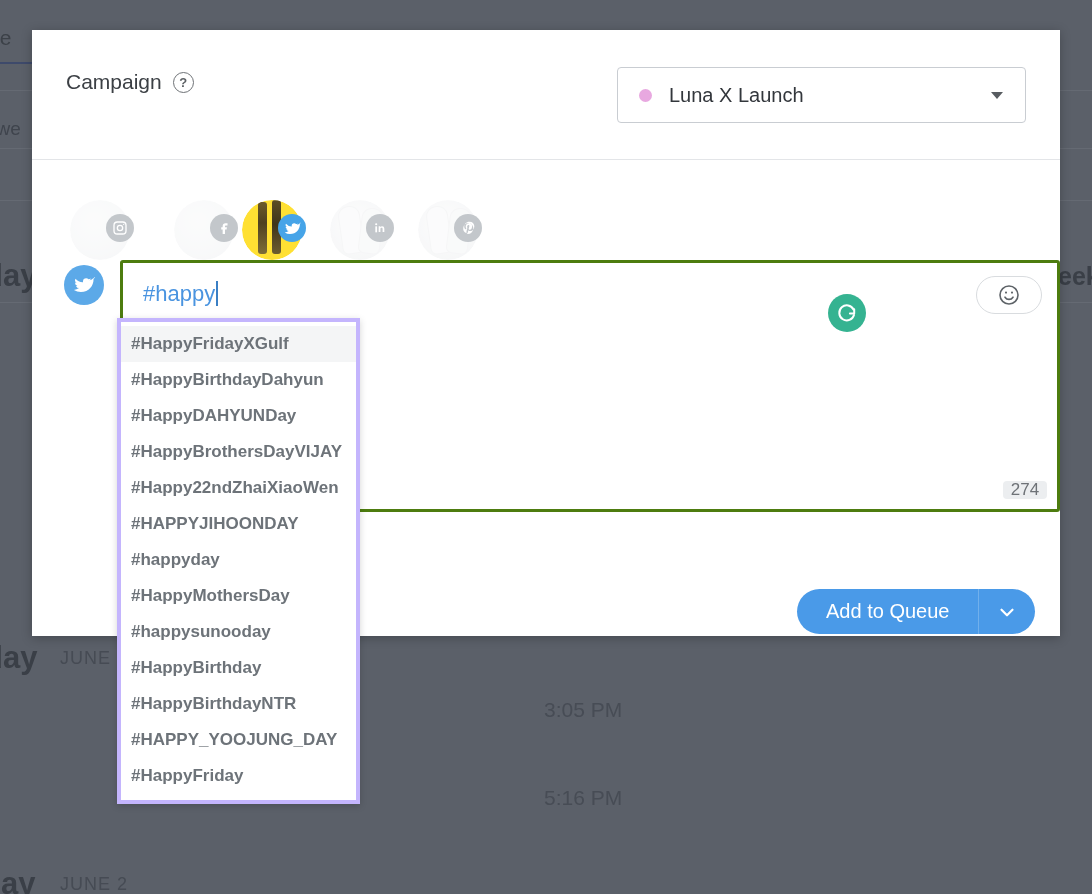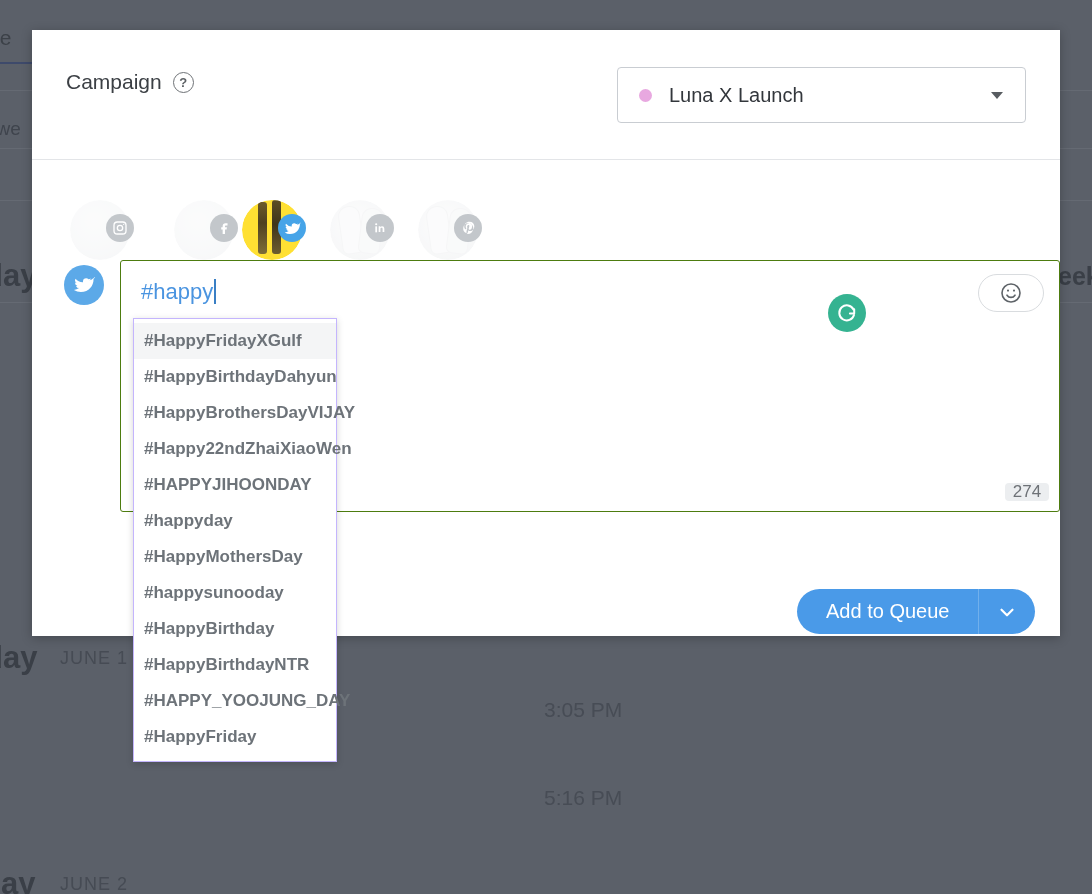--- a/index.html
+++ b/index.html
@@ -315,21 +315,21 @@
     display: flex;
     align-items: center;
     justify-content: center;
   }
   #composer-box {
     position: absolute;
     left: 88px;
     top: 0;
     width: 940px;
     height: 252px;
-    border: 1px solid #4d7c0f;
+    border: 3px solid #4d7c0f;
     border-radius: 3px;
     box-sizing: border-box;
     background: #fff;
   }
   #composer-text {
     position: absolute;
     left: 20px;
     top: 18px;
     font-size: 22px;
     color: #4a94e0;
@@ -384,25 +384,25 @@
     display: flex;
     align-items: center;
     justify-content: center;
     padding: 0 7px;
     box-sizing: border-box;
   }
 
   
   #autocomplete {
     position: absolute;
-    left: 133px;
+    left: 117px;
     top: 318px;
-    width: 204px;
+    width: 243px;
     background: #ffffff;
-    border: 1px solid #c4b5fd;
+    border: 4px solid #c4b5fd;
     box-shadow: 0 2px 7px rgba(0, 0, 0, 0.17);
     z-index: 40;
     box-sizing: border-box;
     padding: 4px 0 6px 0;
   }
   .ac-item {
     height: 36px;
     display: flex;
     align-items: center;
     padding-left: 10px;
@@ -587,20 +587,21 @@
           <path d="M6 9.5l6 6 6-6"></path>
         </svg>
       </div>
     </div>
   </div>
 </div>
 
 <div id="autocomplete">
     <div class="ac-item highlight">#HappyFridayXGulf</div>
     <div class="ac-item">#HappyBirthdayDahyun</div>
+    <div class="ac-item">#HappyDAHYUNDay</div>
     <div class="ac-item">#HappyBrothersDayVIJAY</div>
     <div class="ac-item">#Happy22ndZhaiXiaoWen</div>
     <div class="ac-item">#HAPPYJIHOONDAY</div>
     <div class="ac-item">#happyday</div>
     <div class="ac-item">#HappyMothersDay</div>
     <div class="ac-item">#happysunooday</div>
     <div class="ac-item">#HappyBirthday</div>
     <div class="ac-item">#HappyBirthdayNTR</div>
     <div class="ac-item">#HAPPY_YOOJUNG_DAY</div>
     <div class="ac-item">#HappyFriday</div>

